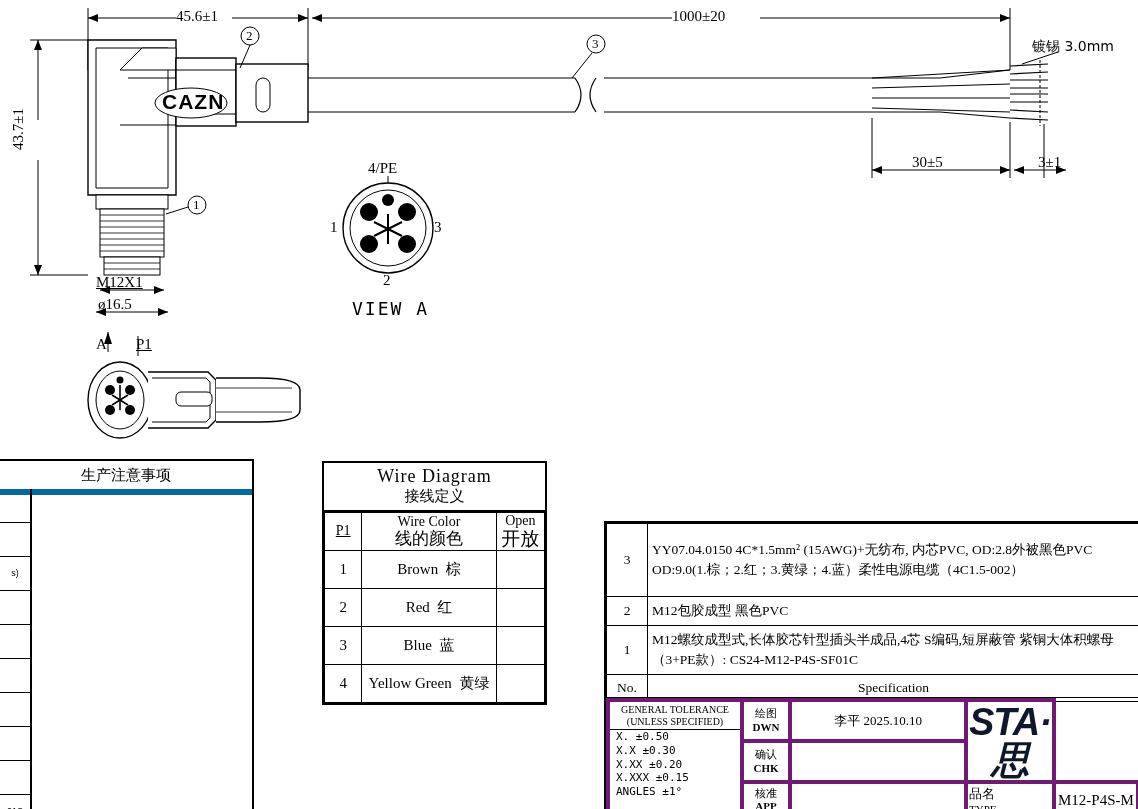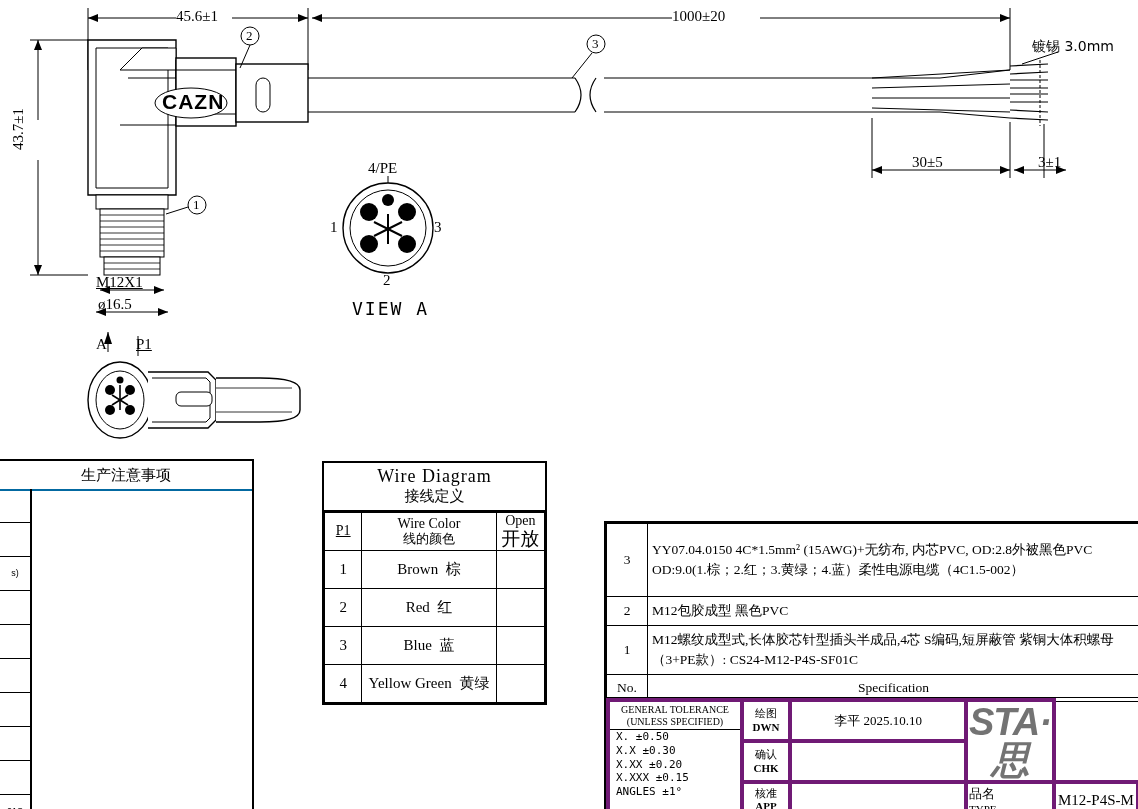--- a/index.html
+++ b/index.html
@@ -50,26 +50,26 @@
   #bom td.num{width:32px;text-align:center;}
   
   #titleblock{position:absolute;left:604px;top:697px;width:534px;height:112px;border:2px solid #000;border-top:1px solid #000;}
   #titleblock table{width:100%;height:100%;}
   #titleblock td{border:4px solid #701a75;font-family:"Liberation Serif", serif;font-size:11px;vertical-align:middle;}
   .tol-head{font-size:10px;line-height:1.15;text-align:center;}
   .tol-list{font-size:11px;line-height:1.25;padding-left:6px;}
   .sig-lab{font-size:11px;text-align:center;line-height:1.2;}
   .logo{
     font-family:"Liberation Sans", sans-serif;
-    font-weight:bold;font-style:italic;font-size:38px;color:#737373;
+    font-weight:bold;font-style:italic;font-size:38px;color:#0f172a;
     letter-spacing:-1px;line-height:1;
   }
   
   #notes{position:absolute;left:-2px;top:459px;width:252px;border:2px solid #000;height:350px;}
-  #notes .nt-head{border-bottom:2px solid #0369a1;height:28px;text-align:center;font-size:15px;font-family:"DejaVu Sans",sans-serif;line-height:28px;}
+  #notes .nt-head{border-bottom:6px solid #0369a1;height:28px;text-align:center;font-size:15px;font-family:"DejaVu Sans",sans-serif;line-height:28px;}
   #notes .nt-left{position:absolute;left:0;top:28px;width:30px;bottom:0;border-right:2px solid #000;}
   #notes .nt-left div{border-bottom:1px solid #000;font-size:9px;text-align:center;overflow:hidden;white-space:nowrap;}
 </style>
 </head>
 <body>
 
 <div class="abs" style="left:0;top:0;width:1138px;height:460px;">
 <svg width="1138" height="460" viewBox="0 0 1138 460">
   <g stroke="#000" fill="none" stroke-width="1">
 
@@ -260,21 +260,21 @@
   <div class="wt-title">
     <div class="t1">Wire Diagram</div>
     <div class="t2 cn">接线定义</div>
   </div>
   <table>
     <tbody>
         <tr>
       <td class="c1 hdr u">P1</td>
       <td class="c2 hdr">
         <div>Wire Color</div>
-        <div class="cn" style="font-size:13px">线的颜色</div>
+        <div class="cn" style="font-size:17px">线的颜色</div>
       </td>
       <td class="c3 hdr">
         <div>Open</div>
         <div class="cn" style="font-size:19px">开放</div>
       </td>
     </tr>
     <tr>
       <td class="c1">1</td>
       <td class="c2"><span>Brown</span>&nbsp;&nbsp;<span class="cn">棕</span></td>
       <td class="c3"></td>

